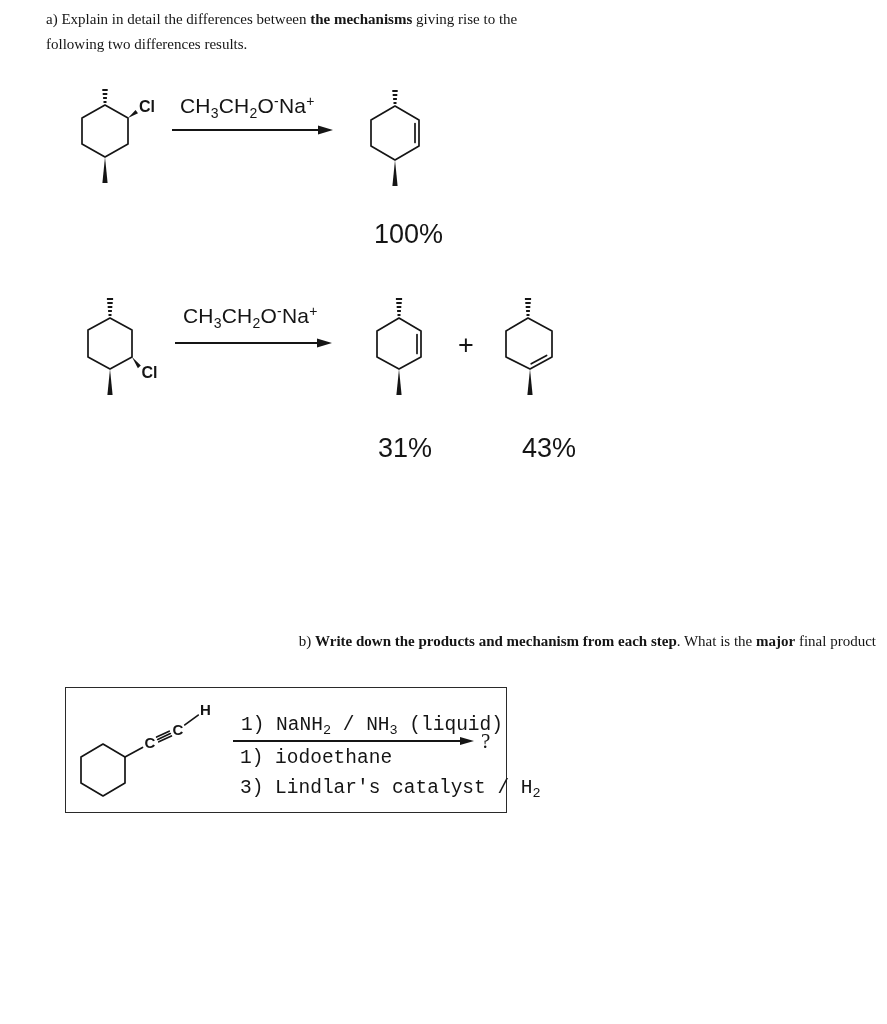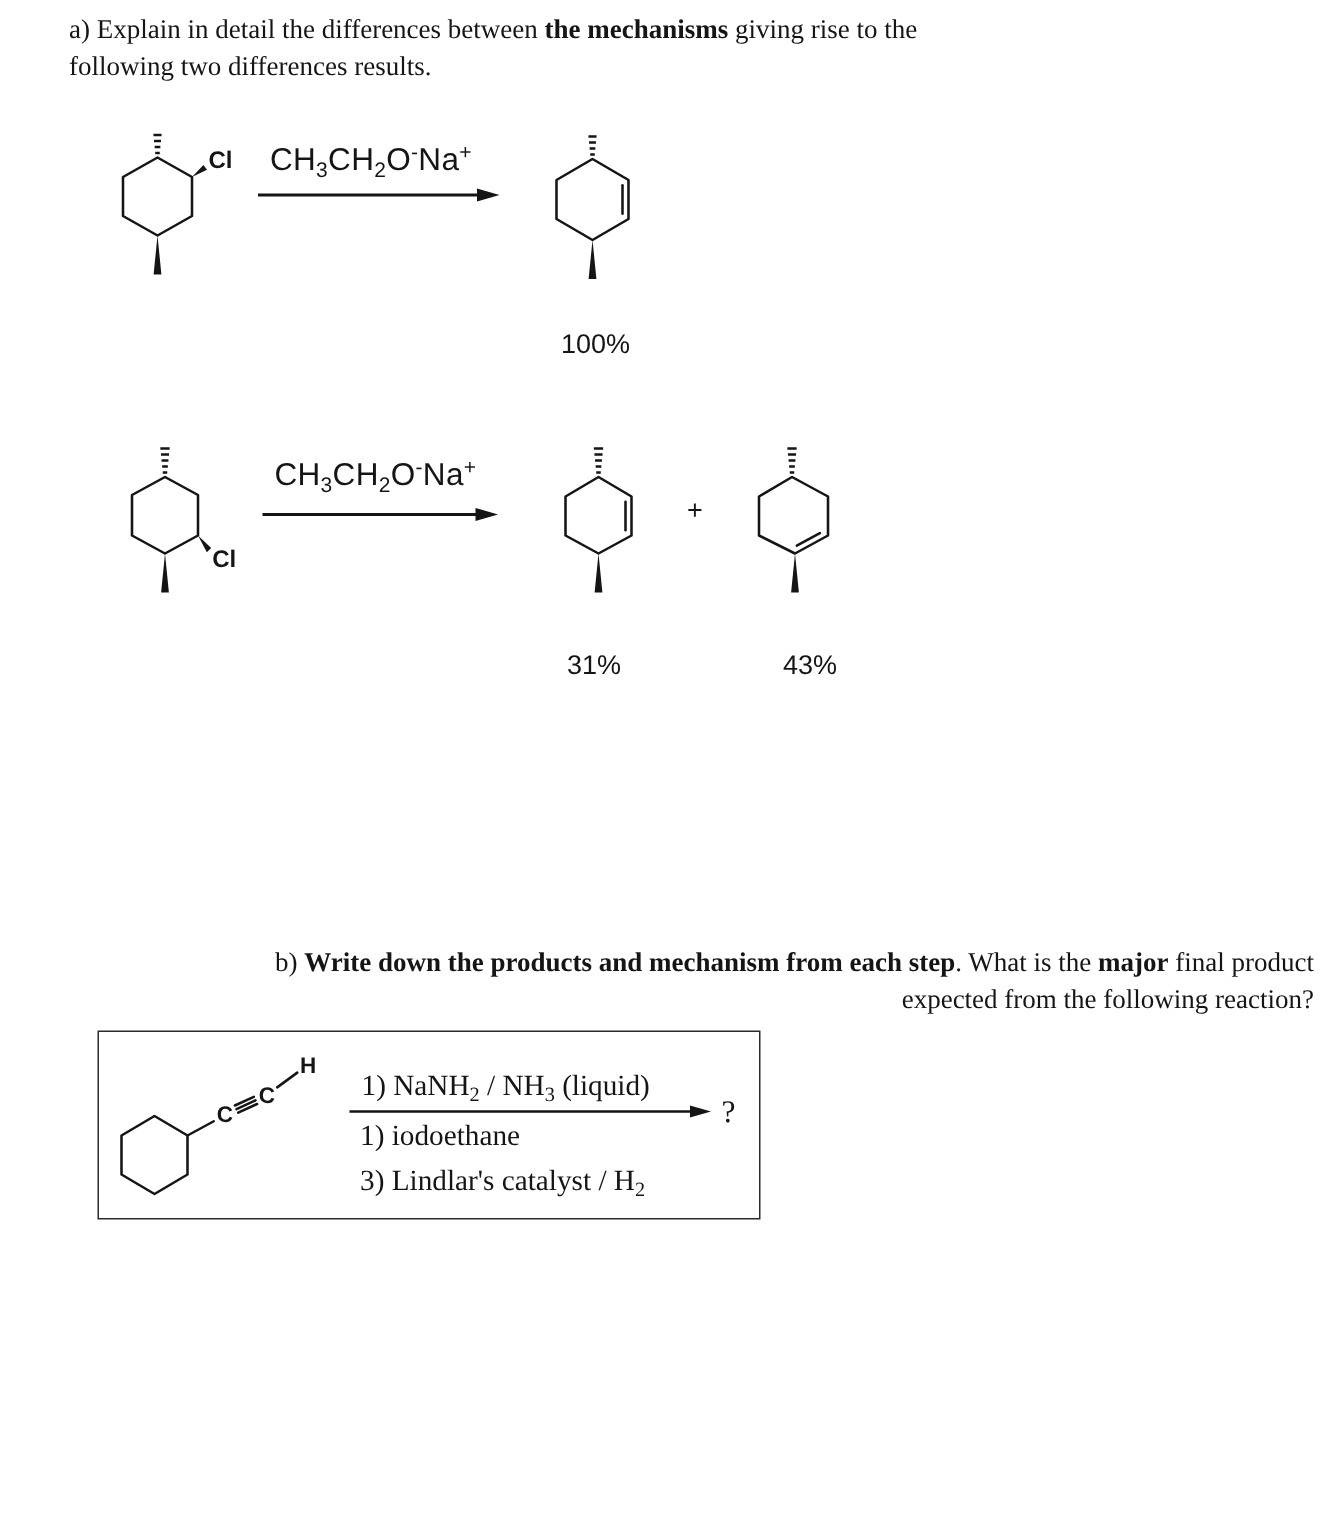--- a/index.html
+++ b/index.html
@@ -1,27 +1,27 @@
 <!DOCTYPE html>
 <html><head>
 <meta charset="utf-8">
 <style>
   html,body{margin:0;padding:0;background:#ffffff;}
   .page{position:relative;width:887px;height:1024px;background:#ffffff;color:#151515;
         font-family:"Liberation Serif",serif;overflow:hidden;}
   .abs{position:absolute;}
   svg.abs{overflow:visible;}
-  p.q{position:absolute;margin:0;font-size:18px;line-height:24.5px;color:#151515;}
+  p.q{position:absolute;margin:0;font-size:15px;line-height:24.5px;color:#151515;}
   p.q b{font-weight:bold;}
   .reagent{position:absolute;font-family:Liberation Sans, sans-serif;font-size:21px;
            letter-spacing:0.2px;white-space:nowrap;}
   .reagent sub{font-size:14px;vertical-align:-5px;}
   .reagent sup{font-size:14px;vertical-align:7px;}
-  .yield,.plus{position:absolute;font-family:"Liberation Sans",sans-serif;font-size:18px;white-space:nowrap;}
-  .step{position:absolute;font-family:Liberation Serif, serif;font-size:19.5px;white-space:nowrap;}
+  .yield,.plus{position:absolute;font-family:"Liberation Sans",sans-serif;font-size:27px;white-space:nowrap;}
+  .step{position:absolute;font-family:Liberation Mono, monospace;font-size:19.5px;white-space:nowrap;}
   .step sub{font-size:13.5px;vertical-align:-4px;}
   .qmark{position:absolute;font-family:"Liberation Serif",serif;font-size:21px;}
   .rxnbox{position:absolute;border:1.6px solid #2a2a2a;background:transparent;}
   .ink{stroke:#151515;stroke-width:1.7;fill:none;stroke-linecap:round;stroke-linejoin:round;}
   .wedge{fill:#151515;stroke:none;}
   .hash{stroke:#151515;stroke-width:1.8;fill:none;stroke-linecap:butt;}
   .aline{stroke:#151515;stroke-width:2;fill:none;}
   .ahead{fill:#151515;stroke:none;}
   .atom{font-family:"Liberation Sans",sans-serif;font-weight:600;fill:#151515;}
 </style>
@@ -92,21 +92,20 @@
     <path class="hash" d="M31.5 30h3M31.1 26h3.8M30.7 22h4.6M30.3 18h5.4M29.9 14h6.2"></path>
     <line class="ink" x1="51.6" y1="70.4" x2="36.2" y2="78.8"></line>
     <polygon class="wedge" points="35,84 32.4,110 37.6,110"></polygon>
   </svg>
 
   <div class="yield" style="left:378px;top:433px;">31%</div>
   <div class="yield" style="left:522px;top:433px;">43%</div>
 
   <p class="q" style="left:10px;top:629px;width:866px;text-align:right;">
     <span>b) </span><b>Write down the products and mechanism from each step</b><span>. What is the </span><b>major</b><span> final product</span><br>
-    <span>expected from the following reaction?</span>
   </p>
 
   <div class="rxnbox" style="left:65px;top:687px;width:440px;height:124px;"></div>
 
   <svg class="abs" style="left:70px;top:698px;" width="170" height="112">
     <polygon class="ink" points="33,46 55,59 55,85 33,98 11,85 11,59"></polygon>
     <line class="ink" x1="55" y1="59" x2="72.5" y2="49.5"></line>
     <text class="atom" x="80" y="50" font-size="15" font-weight="700" text-anchor="middle">C</text>
     <path class="ink" d="M88.8 43.8L101.4 38M87.7 41.4L100.3 35.6M86.6 39L99.2 33.2"></path>
     <text class="atom" x="108" y="37" font-size="15" font-weight="700" text-anchor="middle">C</text>

